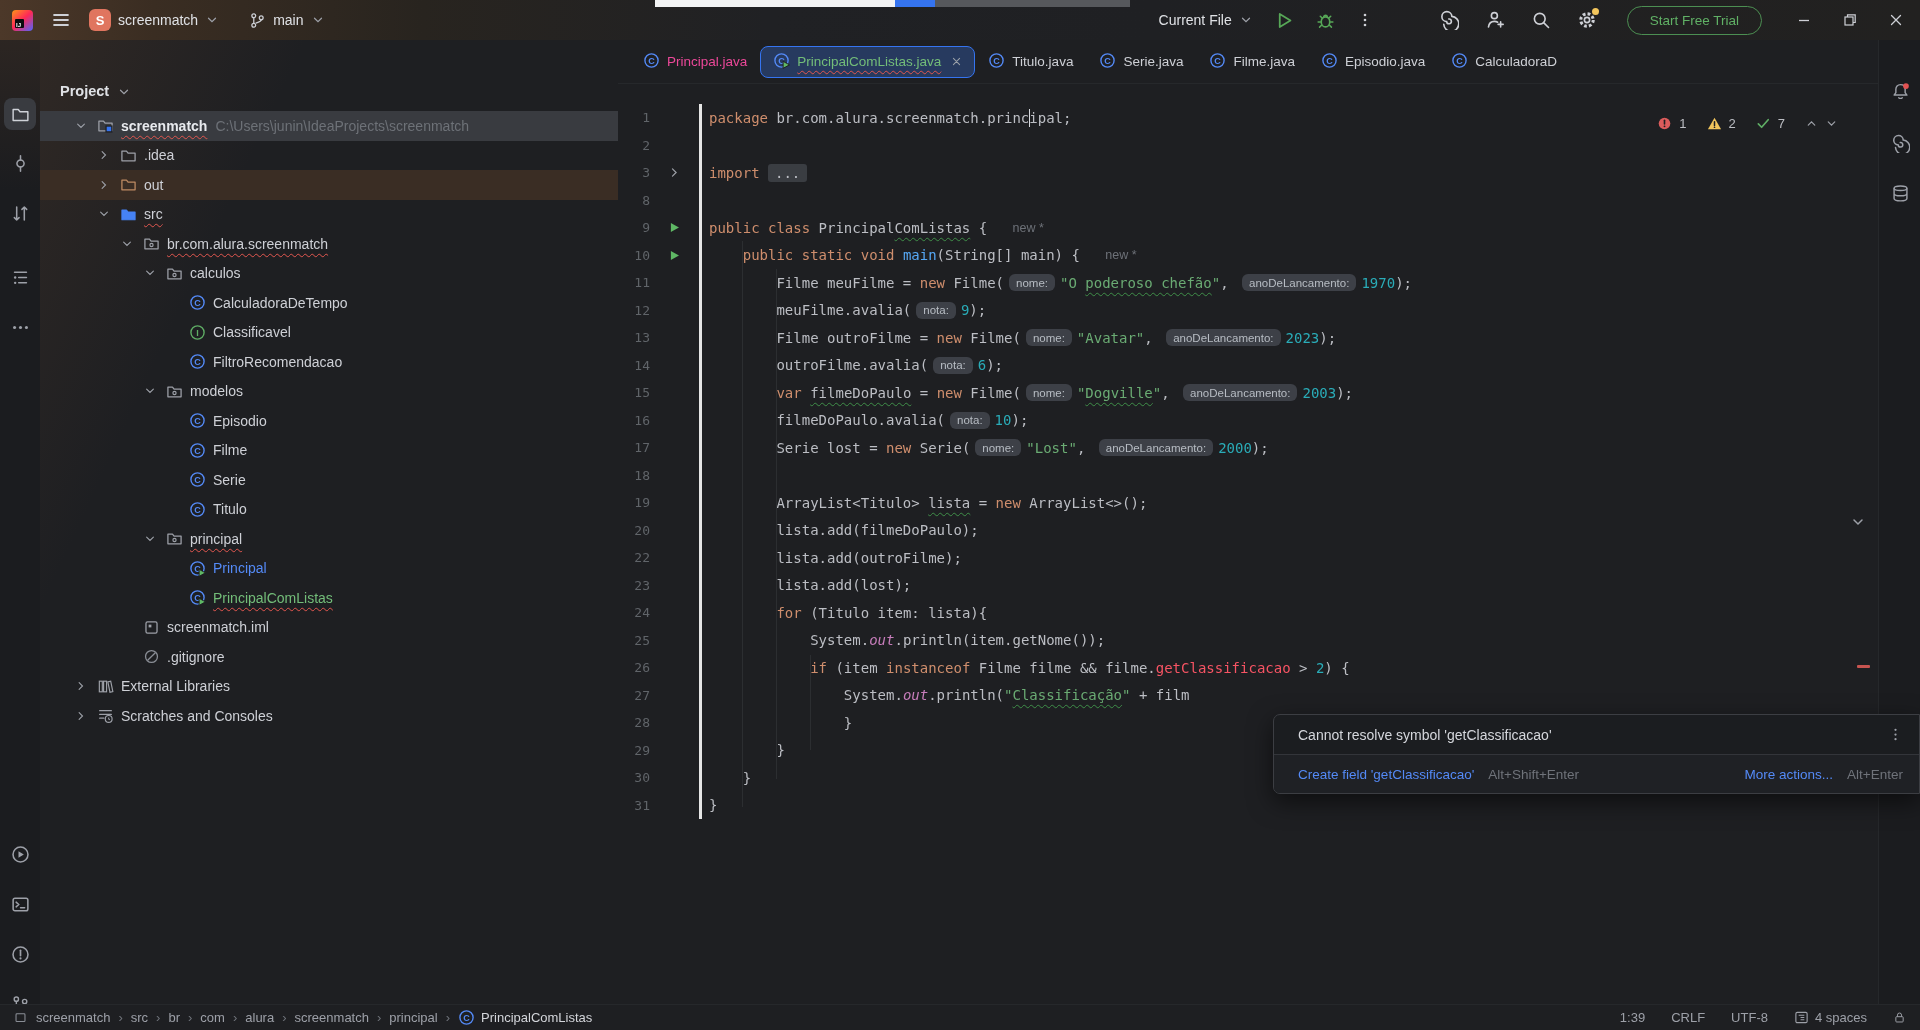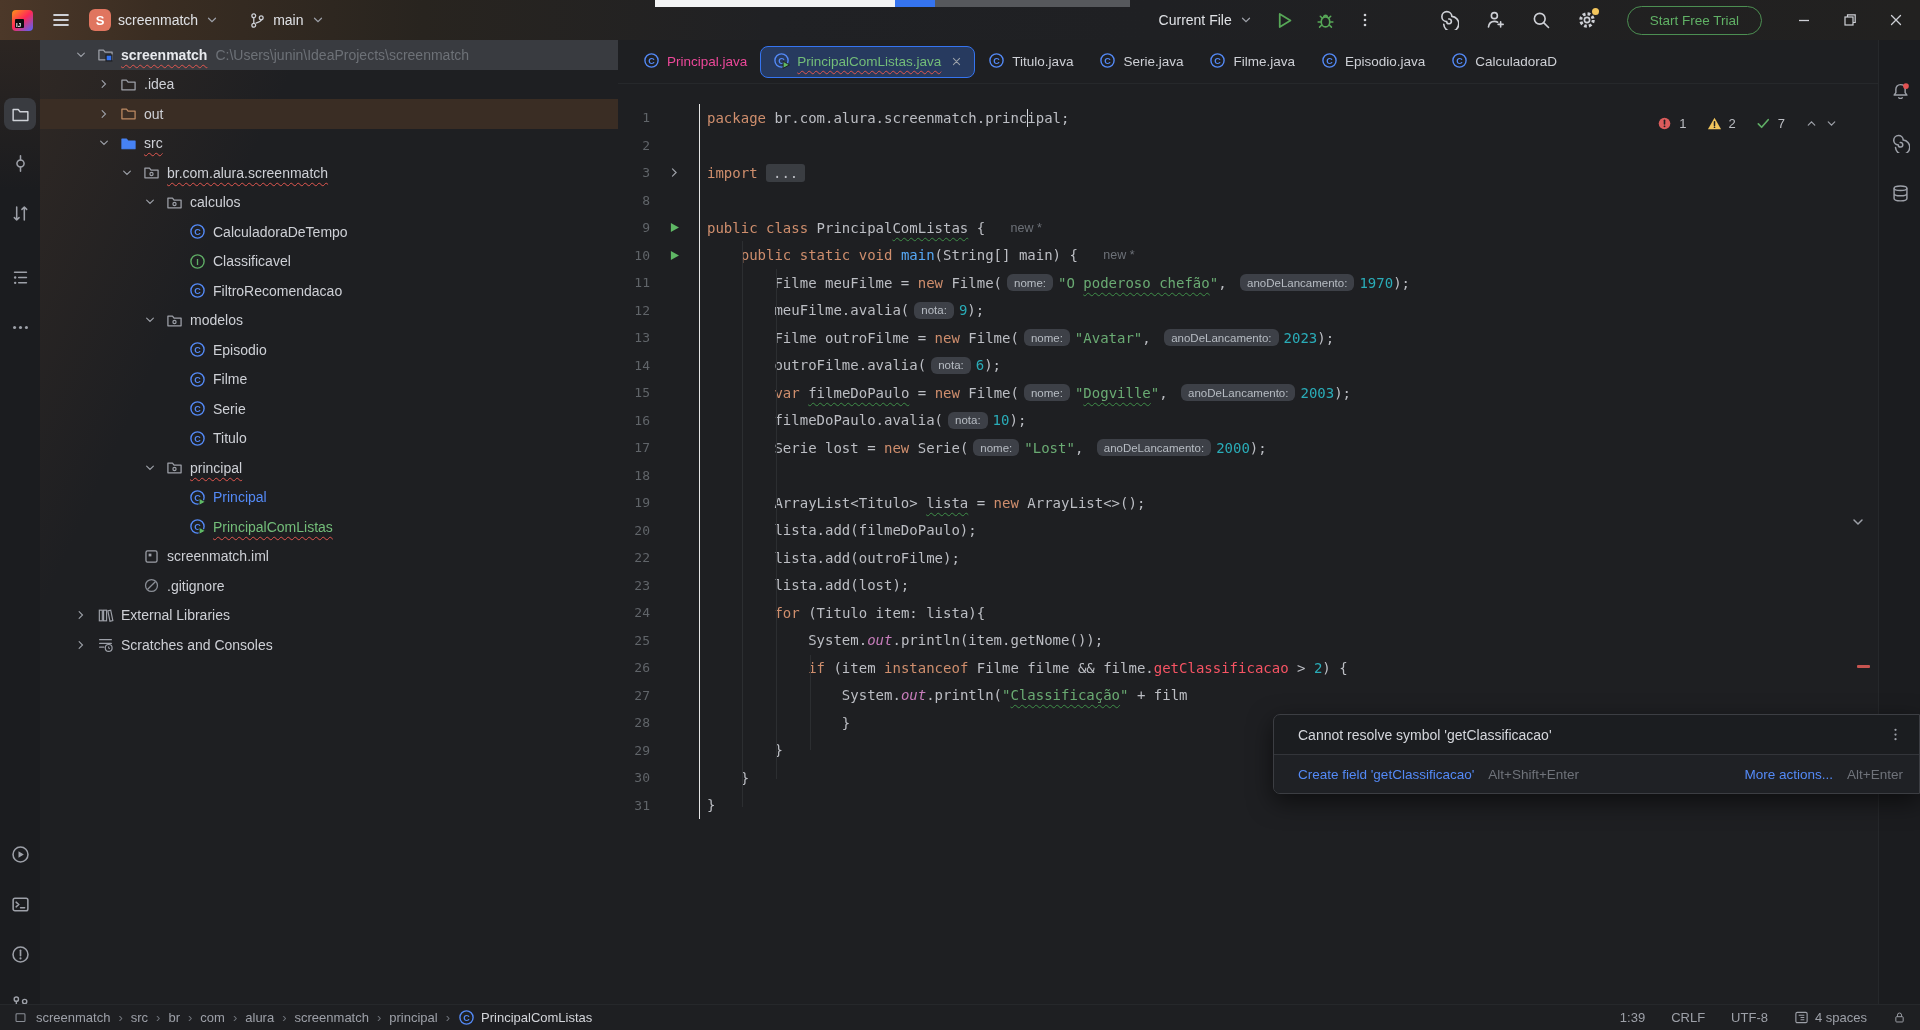--- a/index.html
+++ b/index.html
@@ -53,21 +53,21 @@
   .tab.active{background:#273a5f;border-color:#3574f0;}
   .tab .lbl{white-space:nowrap;}
   .tab .clip{overflow:hidden;display:inline-block;}
   .tab-x{margin-left:3px;display:flex;align-items:center;}
   .tab-more{position:absolute;right:12px;top:50%;transform:translateY(-50%);cursor:pointer;}
 
   .code{position:absolute;left:0;top:44px;right:0;bottom:0;padding-top:20px;font-family:"DejaVu Sans Mono",monospace;font-size:14px;}
   .cline{height:27.5px;display:flex;align-items:center;}
   .ln{width:32px;flex:0 0 32px;text-align:right;font-size:13px;color:#606469;}
   .gi{width:49px;flex:0 0 49px;display:flex;align-items:center;justify-content:center;}
-  .ct{border-left:1px solid #e5e5e5;align-self:stretch;display:flex;align-items:center;padding-left:7px;white-space:pre;color:#bcbec4;}
+  .ct{border-left:3px solid #e5e5e5;align-self:stretch;display:flex;align-items:center;padding-left:7px;white-space:pre;color:#bcbec4;}
   .kw{color:#cf8e6d;} .tx{color:#bcbec4;} .str{color:#6aab73;} .num{color:#2aacb8;}
   .err{color:#f75464;text-align:center;} .mth{color:#56a8f5;} .fld{color:#c77dbb;font-style:italic;}
   .sw{color:#6aab73;text-decoration:underline wavy #3f8f49 1px;text-underline-offset:4px;}
   .wg{text-decoration:underline wavy #3f8f49 1px;text-underline-offset:4px;}
   .chip{font-family:"Liberation Sans",sans-serif;font-size:11.5px;background:#3d4047;color:#b7bcc3;padding:2.5px 7px;border-radius:6px;margin:0 5px;}
   .fold{background:#3a3d42;border-radius:3px;padding:1px 7px;color:#bcbec4;}
   .vcs{font-family:"Liberation Sans",sans-serif;font-size:12.5px;color:#6d7178;margin-left:17px;}
   .crt{display:inline-block;width:1.6px;height:18px;background:#d6d9de;vertical-align:-3px;margin:0 -0.8px;}
   .iguide{position:absolute;width:1px;background:#2c2e31;}
   .stripe-mark{position:absolute;right:8px;top:625px;width:13px;height:3px;background:#c75450;border-radius:1px;}
@@ -281,20 +281,26 @@
       </span>
       <span class="stripe-ic" style="top: 137px;">
         <svg width="19" height="19" viewBox="0 0 16 16">
           <ellipse cx="8" cy="3.6" rx="5.4" ry="1.9" stroke="#9da0a8" stroke-width="1.2" fill="none"></ellipse>
           <path d="M2.6 3.6v8.6c0 1.1 2.4 2 5.4 2s5.4-.9 5.4-2V3.6M2.6 7.9c0 1.1 2.4 2 5.4 2s5.4-.9 5.4-2" stroke="#9da0a8" stroke-width="1.2" fill="none"></path>
         </svg>
       </span>
     </div>
 
   <div class="panel">
+    <div class="panel-head">
+      <span>Project</span>
+      <svg class="ic" width="14" height="14" viewBox="0 0 16 16">
+          <path d="M4 6l4 4 4-4" stroke="#9da0a8" stroke-width="1.4" fill="none" stroke-linecap="round"></path>
+        </svg>
+    </div>
     <div class="tree" id="tree">
         <div class="trow sel" style="--i: 0;">
           <span class="t-chev">
             <svg width="12" height="12" viewBox="0 0 16 16">
               <path d="M3.5 5.5L8 10l4.5-4.5" stroke="#9da0a8" stroke-width="1.5" fill="none" stroke-linecap="round"></path>
             </svg>
           </span>
           <span class="t-icon">
             <svg width="17" height="17" viewBox="0 0 16 16">
               <path d="M1.8 13V3.8h4.3l1.5 1.9h6.6V13z" stroke="#9da0a8" stroke-width="1.2" fill="none" stroke-linejoin="round"></path>

